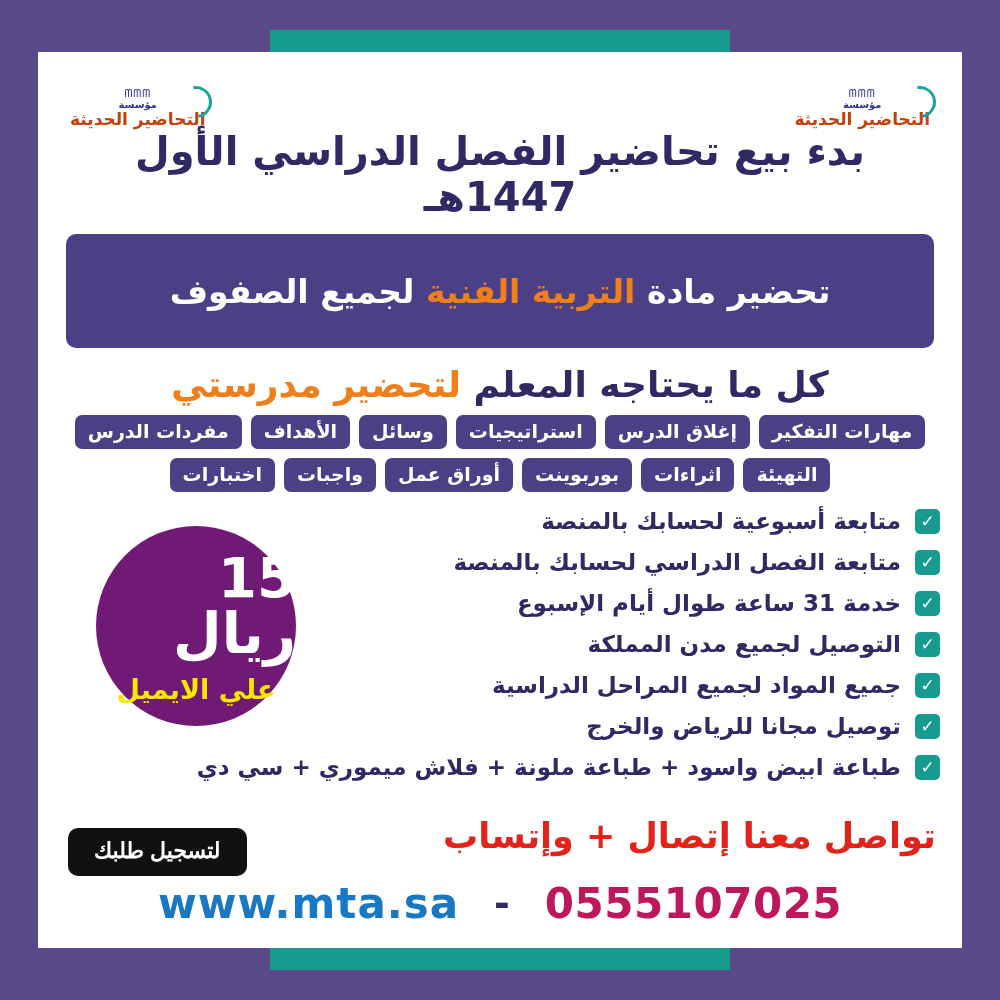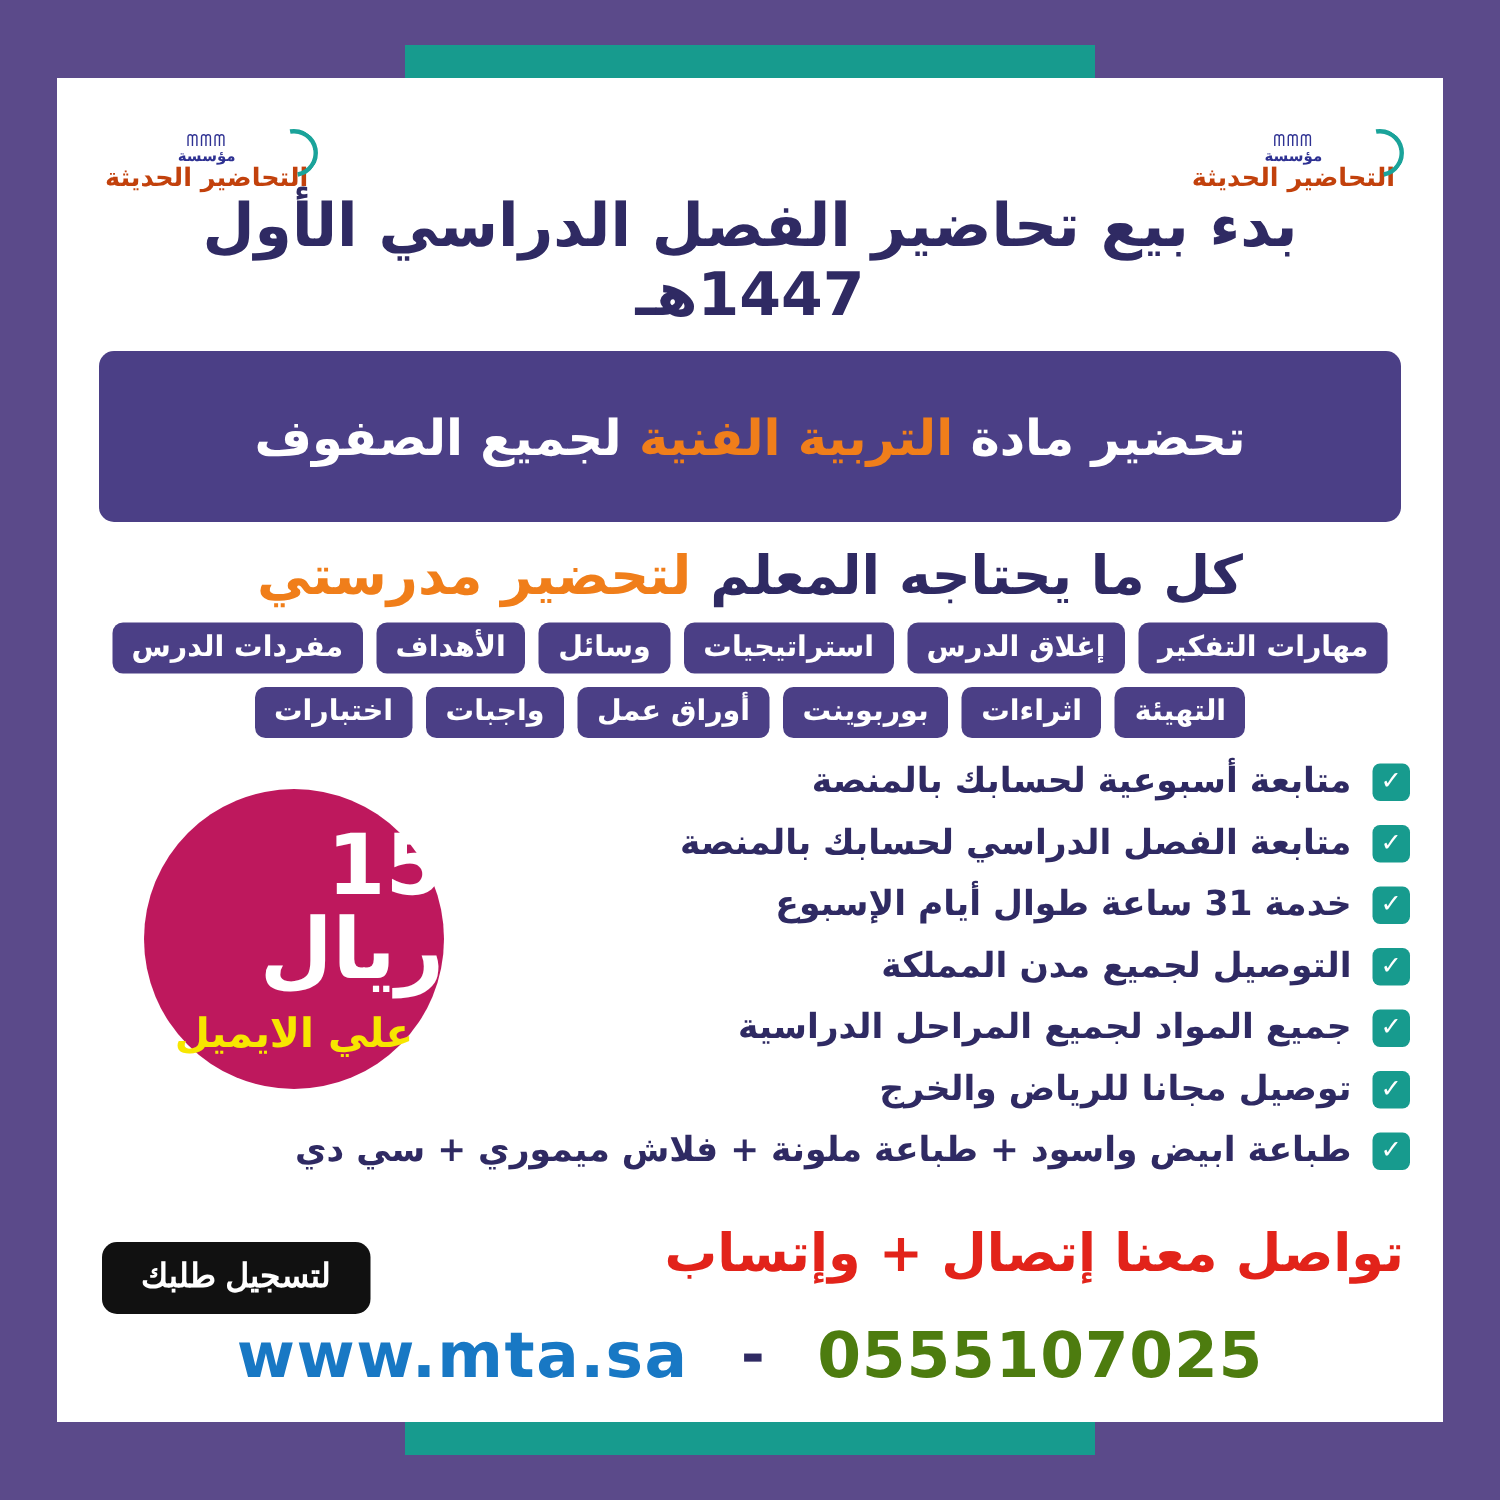--- a/index.html
+++ b/index.html
@@ -155,21 +155,21 @@
     margin-top: 14px;
     height: 300px;
   }
   .price-badge {
     position: absolute;
     left: 36px;
     top: 20px;
     width: 200px;
     height: 200px;
     border-radius: 50%;
-    background: #be185d;
+    background: #701a75;
     display: flex;
     flex-direction: column;
     align-items: center;
     justify-content: center;
     line-height: 1;
   }
   .price-badge .amount {
     font-size: 56px;
     font-weight: bold;
     color: #ffffff;
@@ -255,21 +255,21 @@
     height: 54px;
     display: flex;
     align-items: center;
     justify-content: center;
     gap: 35px;
     direction: ltr;
   }
   .phone {
     font-size: 42px;
     font-weight: bold;
-    color: #4d7c0f;
+    color: #be185d;
     letter-spacing: 0.5px;
   }
   .dash {
     font-size: 38px;
     font-weight: bold;
     color: #2f2a63;
   }
   .website {
     font-size: 42px;
     font-weight: bold;

